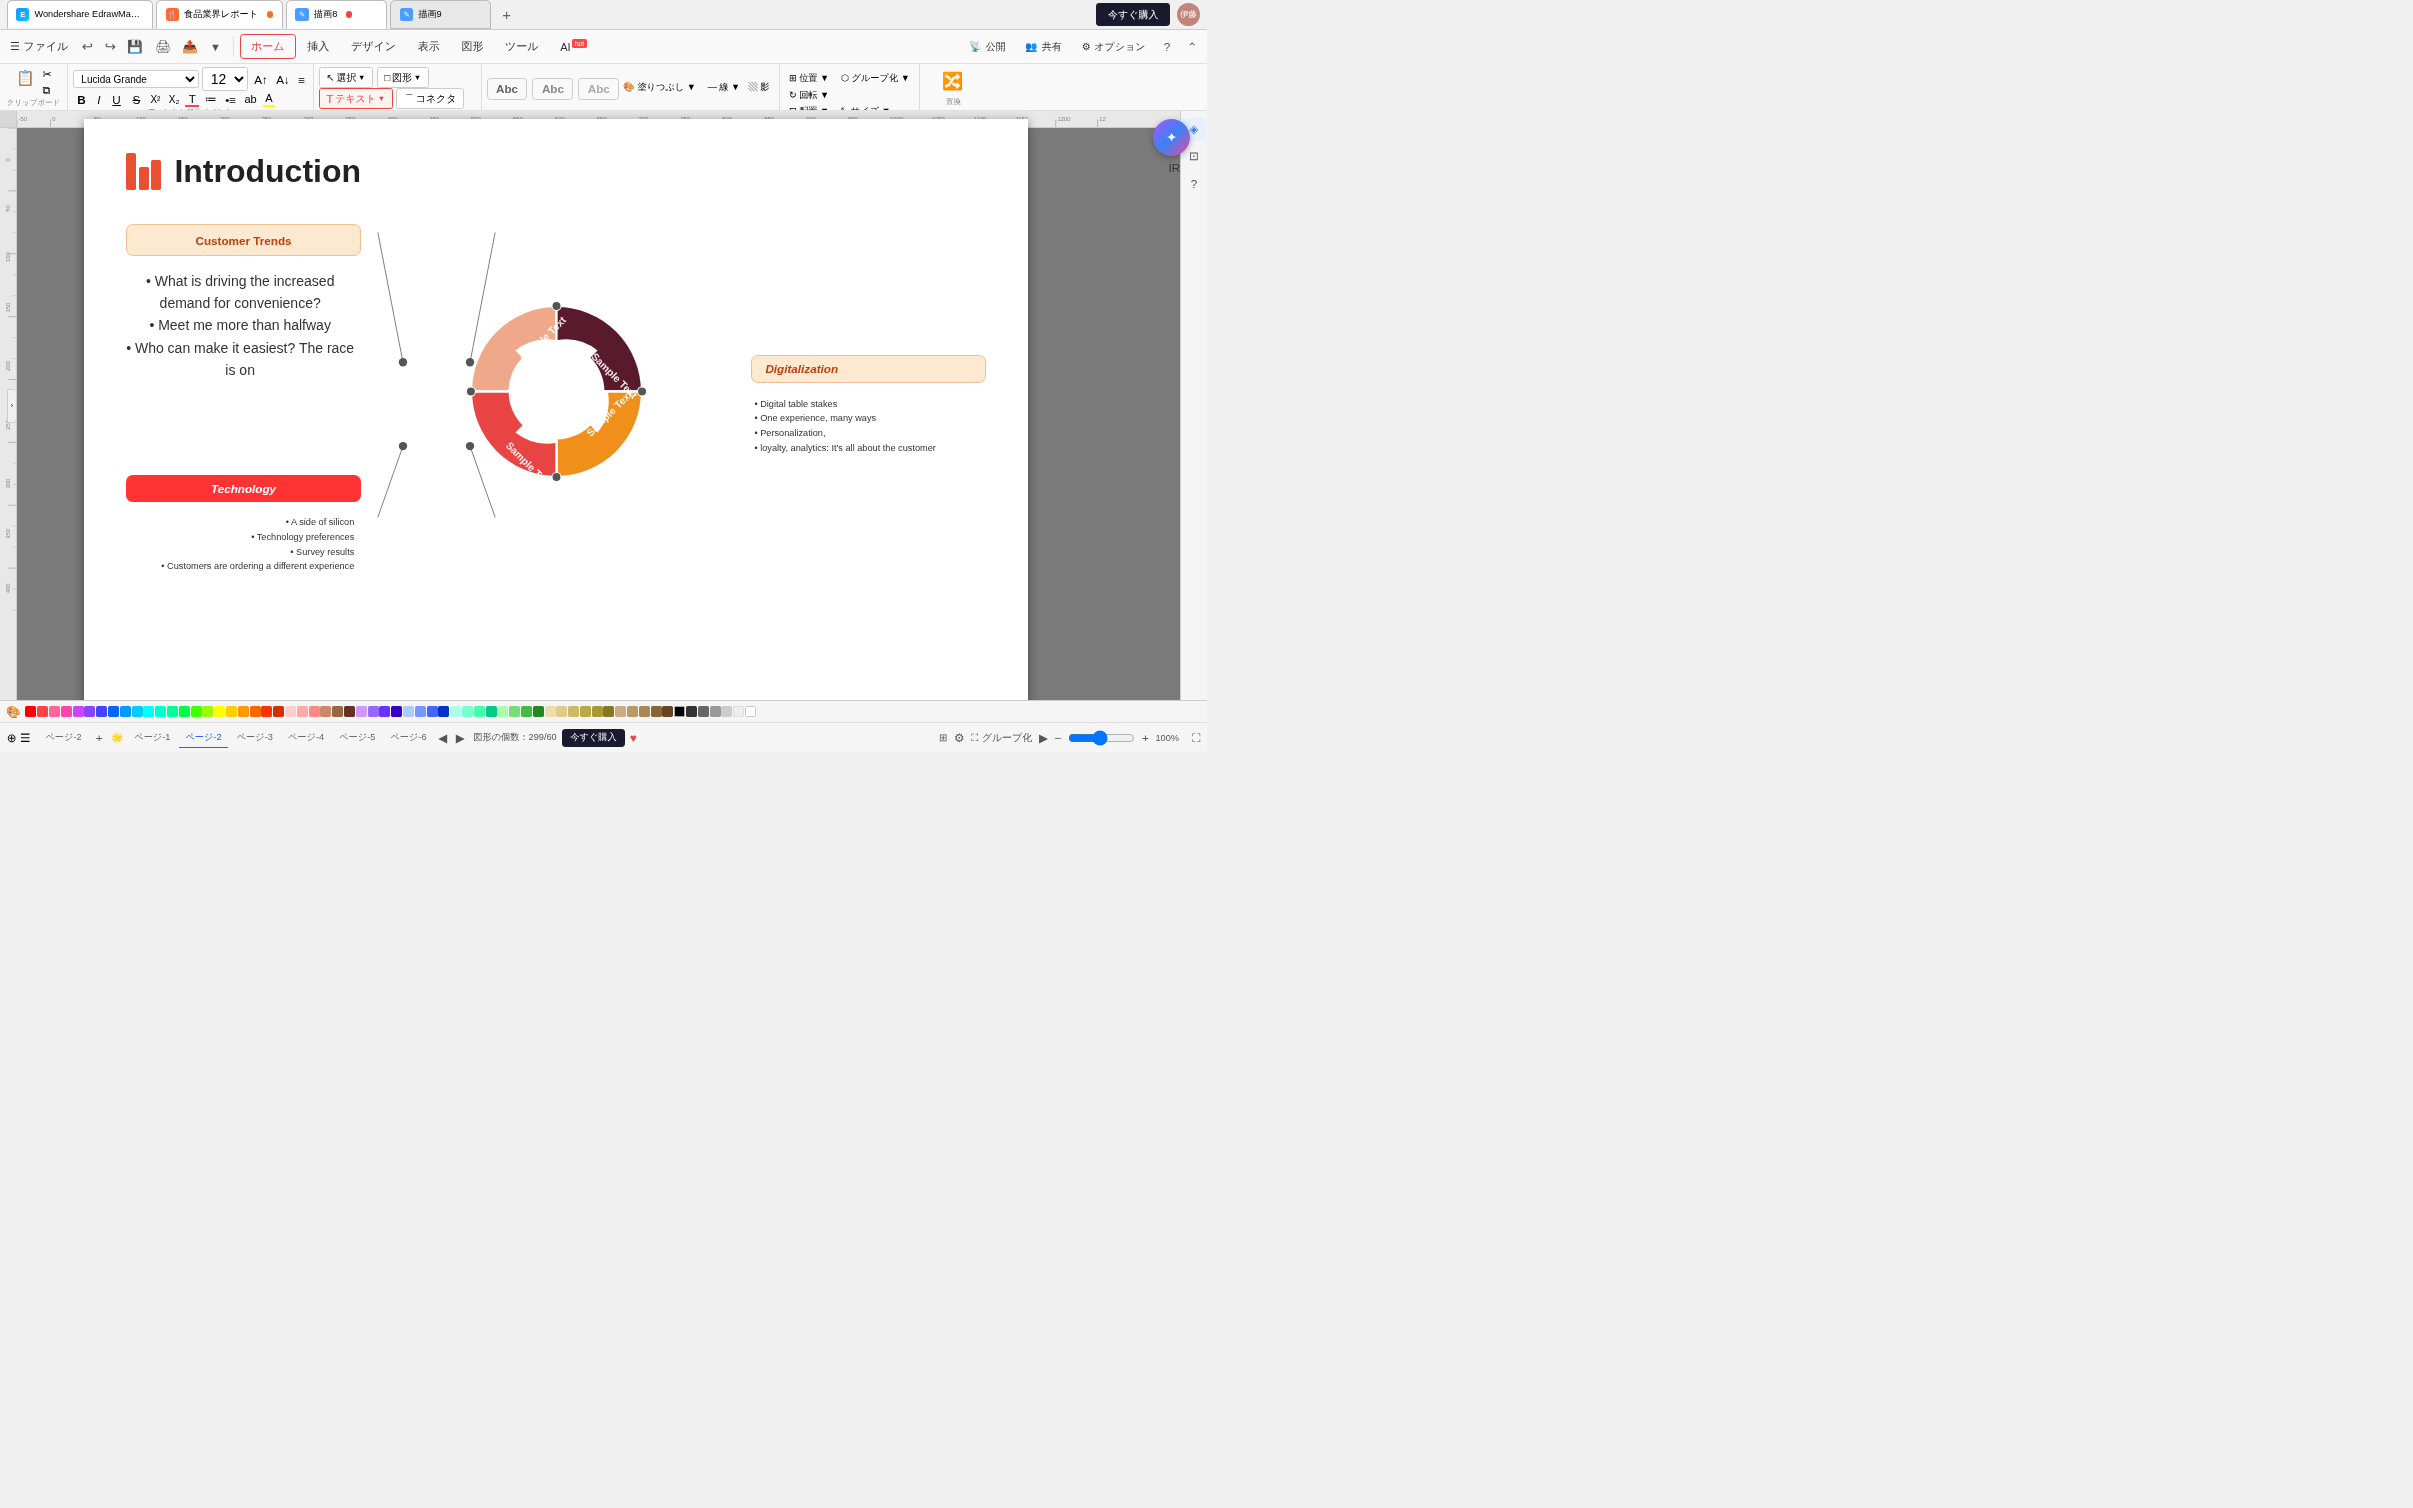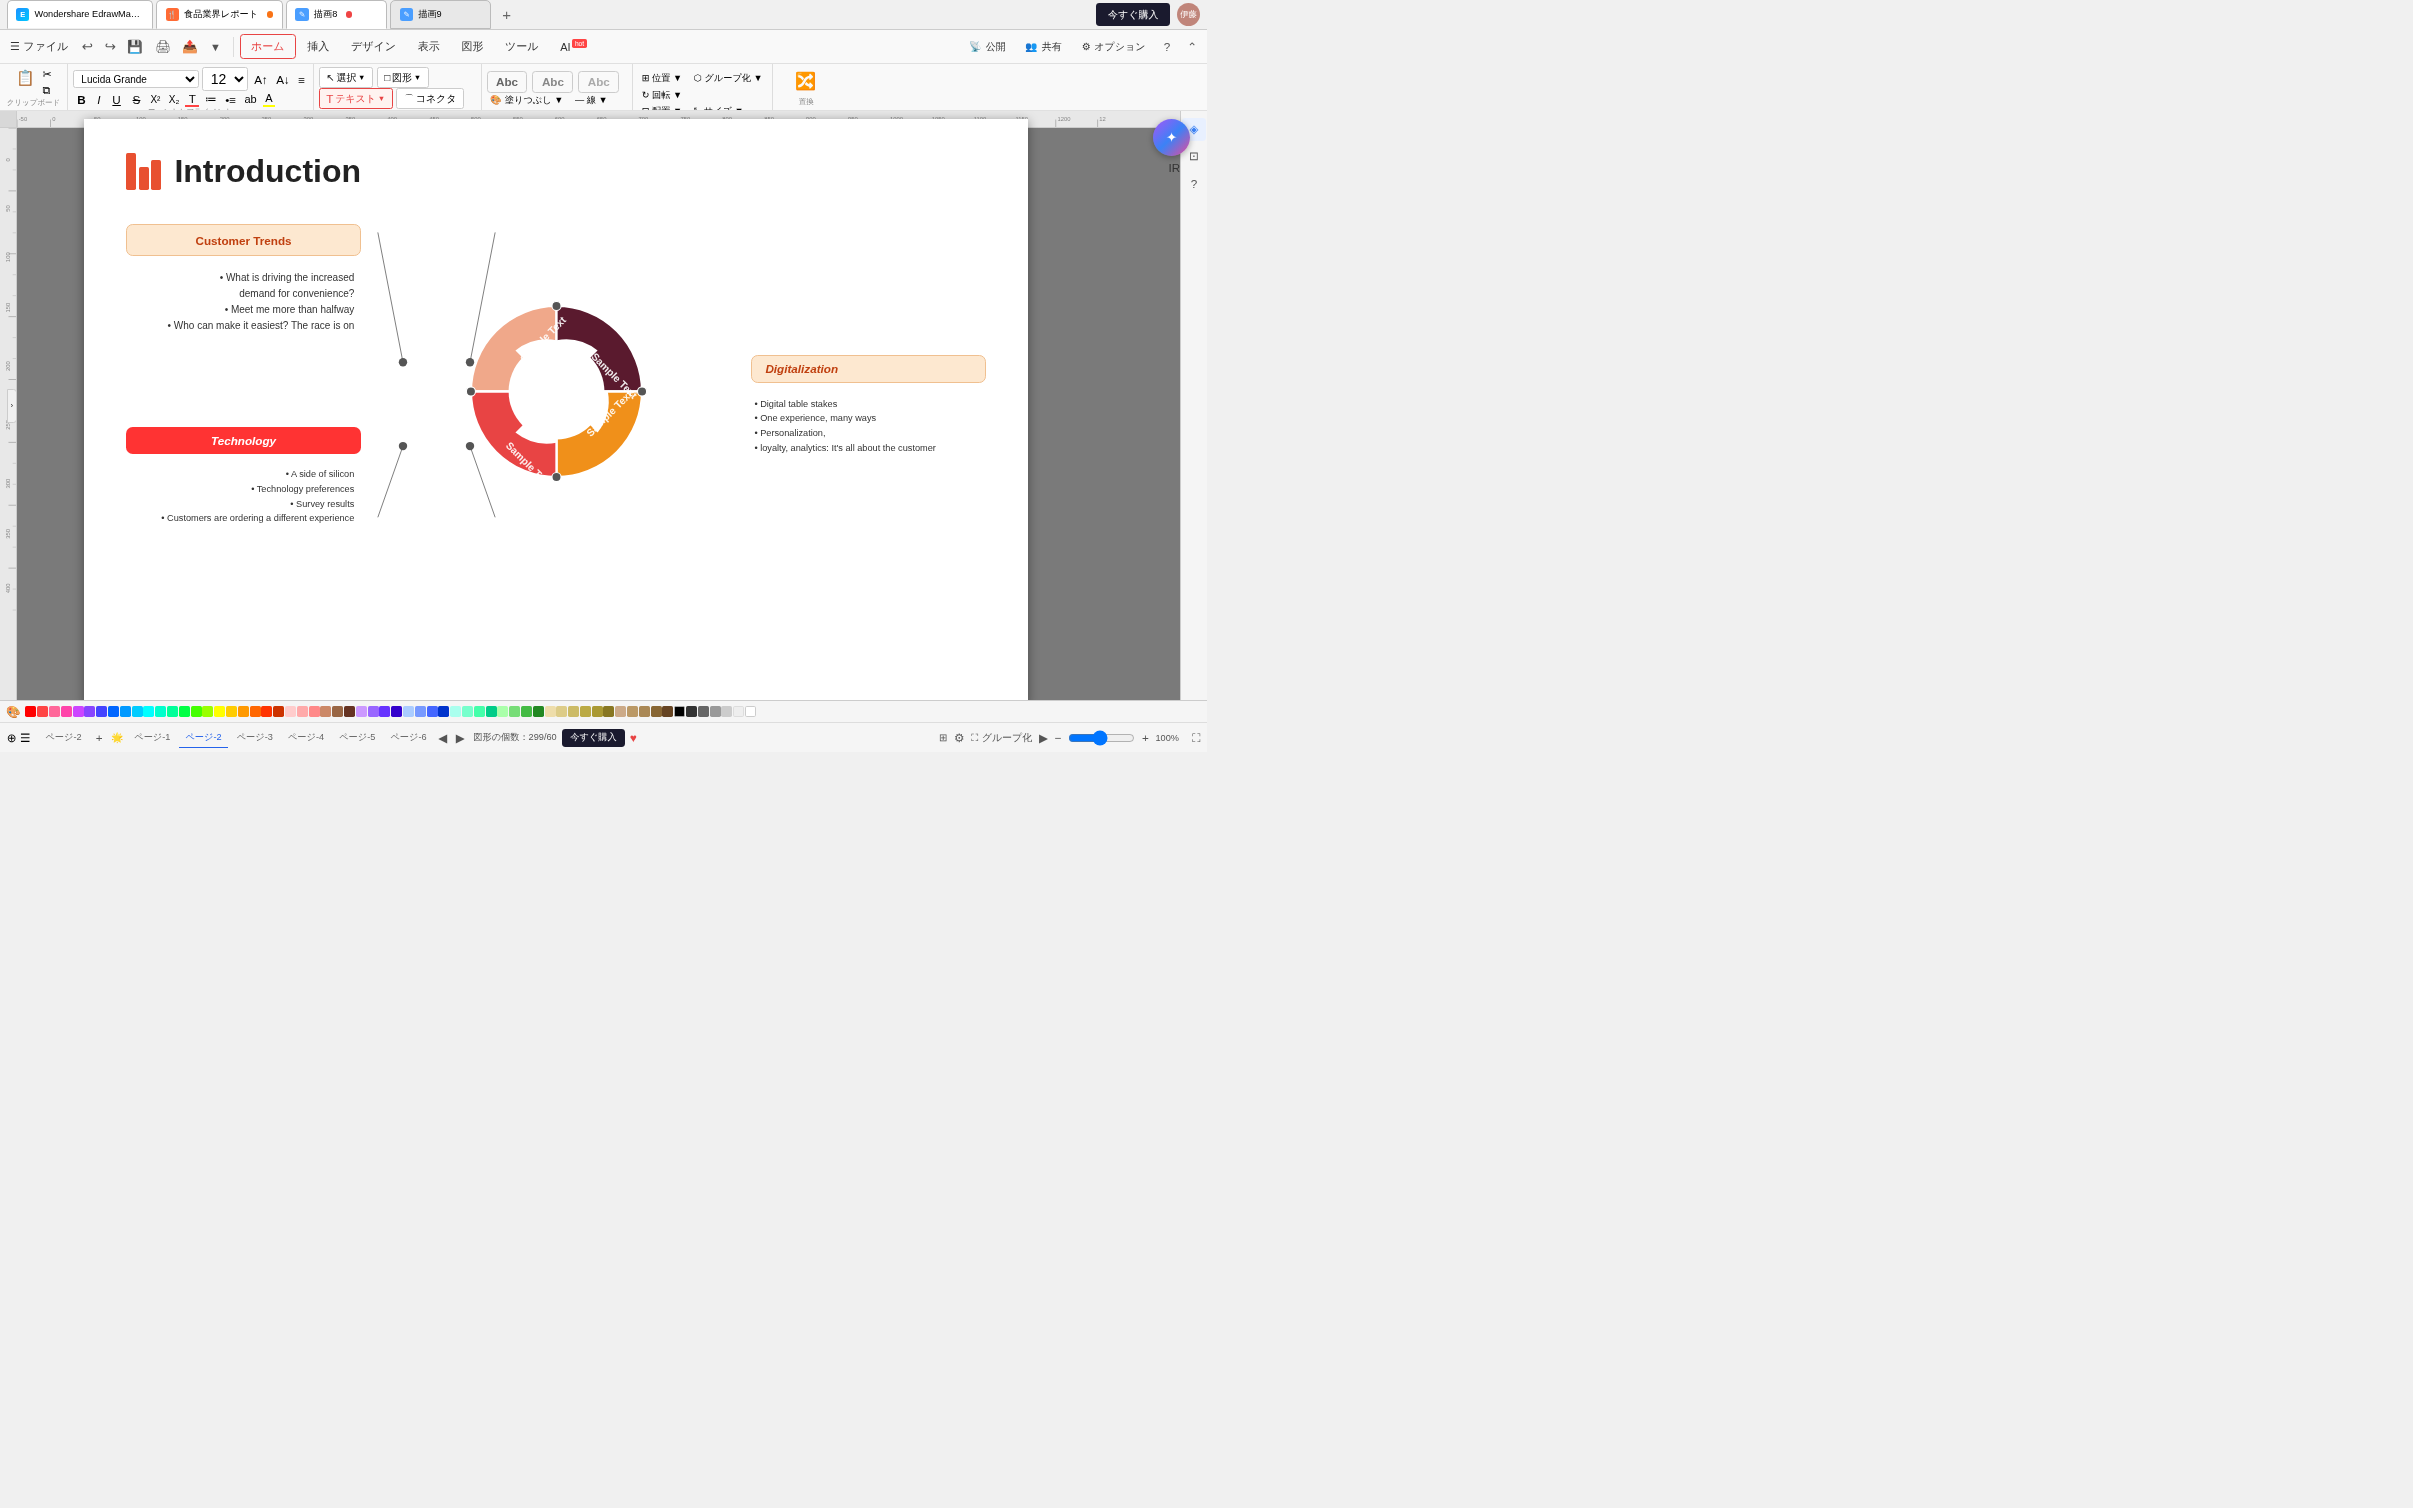--- a/index.html
+++ b/index.html
@@ -142,21 +142,21 @@
         <span style="font-size:7.5px;">▼</span>
       </div>
       <div style="display:flex; align-items:center; gap:1.7px; border:0.8px solid #ccc; border-radius:2.5px; padding:2.5px 6.7px; cursor:pointer; font-size:10px; background:white;">
         <span>⌒</span>
         <span>コネクタ</span>
       </div>
     </div>
 
   </div>
 
-  <div style="display:flex; flex-direction:column; padding:3.4px 5px; border-right:0.8px solid #ddd; justify-content:flex-start; min-width:151px;">
+  <div style="display:flex; flex-direction:row; padding:3.4px 5px; border-right:0.8px solid #ddd; justify-content:center; min-width:151px;">
     <div style="display:flex; align-items:center; gap:5px; padding-top:3.4px;">
       <div style="border:1.7px solid #ccc; border-radius:3.4px; padding:3.4px 8.4px; cursor:pointer; font-size:11.7px; font-weight:bold; color:#666;">Abc</div>
       <div style="border:1.7px solid #ccc; border-radius:3.4px; padding:3.4px 8.4px; cursor:pointer; font-size:11.7px; font-weight:bold; color:#888;">Abc</div>
       <div style="border:1.7px solid #ccc; border-radius:3.4px; padding:3.4px 8.4px; cursor:pointer; font-size:11.7px; font-weight:bold; color:#aaa;">Abc</div>
     </div>
     <div style="display:flex; align-items:center; gap:3.4px;">
       <div style="display:flex; align-items:center; gap:1.7px; padding:1.7px 4.2px; cursor:pointer; font-size:9.2px;">🎨 塗りつぶし ▼</div>
       <div style="display:flex; align-items:center; gap:1.7px; padding:1.7px 4.2px; cursor:pointer; font-size:9.2px;">— 線 ▼</div>
     </div>
     <div style="display:flex; align-items:center; gap:3.4px;">
@@ -311,21 +311,21 @@
       </div>
 
       <div style="position:relative; display:flex; gap:17px; align-items:flex-start;">
 
         <div style="width:235px; flex-shrink:0; display:flex; flex-direction:column; gap:13.4px;">
 
           <div style="background:#fde8d0; border:0.8px solid #f0c090; border-radius:6.7px; padding:8.4px 13.4px; text-align:center;">
             <div style="color:#c04010; font-weight:700; font-size:11.7px;">Customer Trends</div>
           </div>
 
-          <div style="font-size:10px; color:#333; line-height:1.6; text-align:right; padding-right:6.7px;">
+          <div style="font-size:14px; color:#333; line-height:1.6; text-align:center; padding-right:6.7px;">
             • What is driving the increased<br>demand for convenience?<br>
             • Meet me more than halfway<br>
             • Who can make it easiest? The race is on
           </div>
 
           <div style="height:67px;"></div>
 
           <div style="background:#ff3333; border-radius:6.7px; padding:6.7px 13.4px; text-align:center;">
             <div style="color:white; font-weight:700; font-size:11.7px; font-style:italic;">Technology</div>
           </div>

